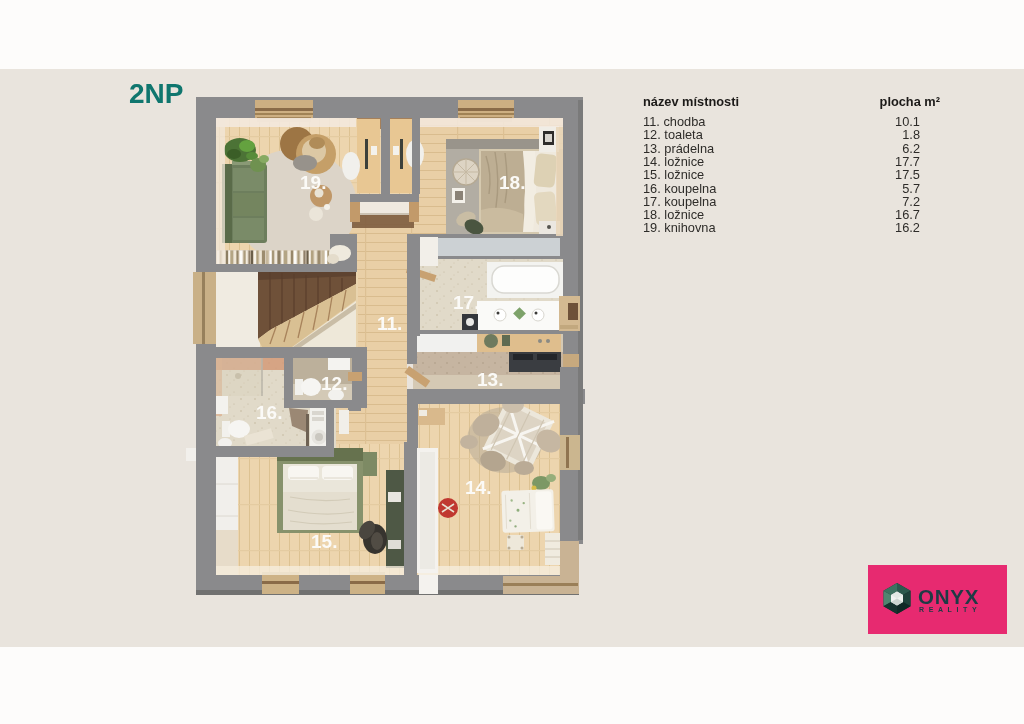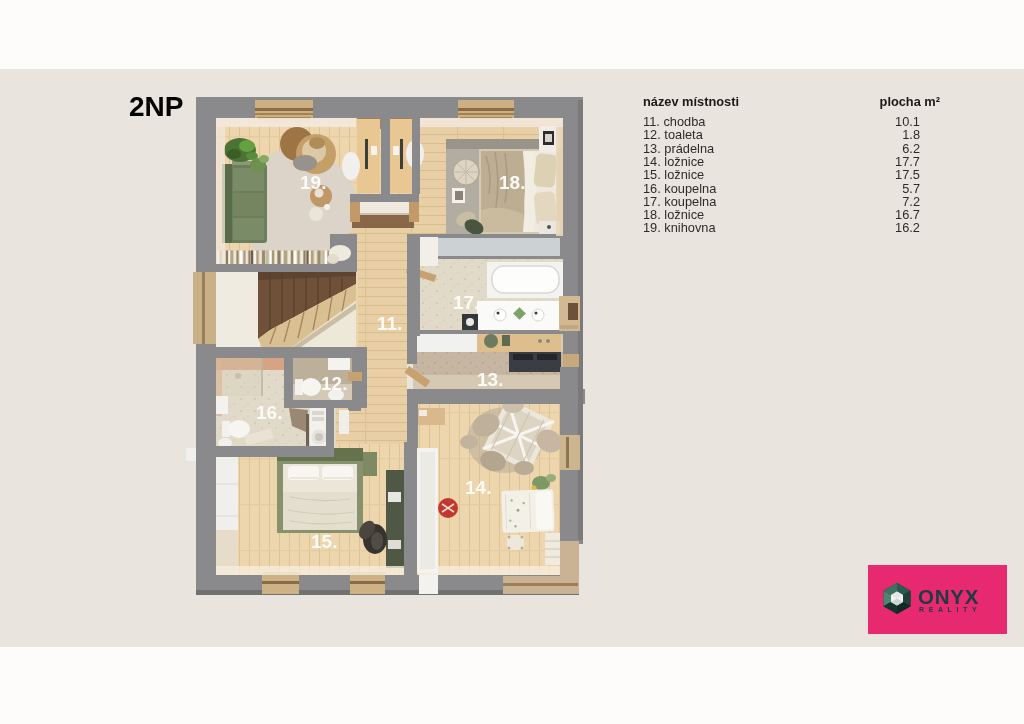--- a/index.html
+++ b/index.html
@@ -1,18 +1,18 @@
 <!DOCTYPE html>
 <html><head>
 <meta charset="utf-8">
 <style>
   html,body{margin:0;padding:0;background:#fdfcfb;width:1024px;height:724px;overflow:hidden;}
   body{font-family:"Liberation Sans",sans-serif;position:relative;}
   #beige{position:absolute;left:0;top:69px;width:1024px;height:578px;background:#e9e4dd;}
-  #title{position:absolute;left:129px;top:91px;font-size:28px;font-weight:bold;color:#000000;}
+  #title{position:absolute;left:129px;top:78px;font-size:28px;font-weight:bold;color:#0f766e;}
   svg{position:absolute;left:0;top:0;}
   .lbl{font-family:"Liberation Sans",sans-serif;font-weight:bold;fill:#fbfaf7;font-size:19px;}
 </style>
 </head>
 <body>
 
 <div id="beige"></div>
 
 <div id="title">2NP</div>
 <svg width="1024" height="724" viewBox="0 0 1024 724">

